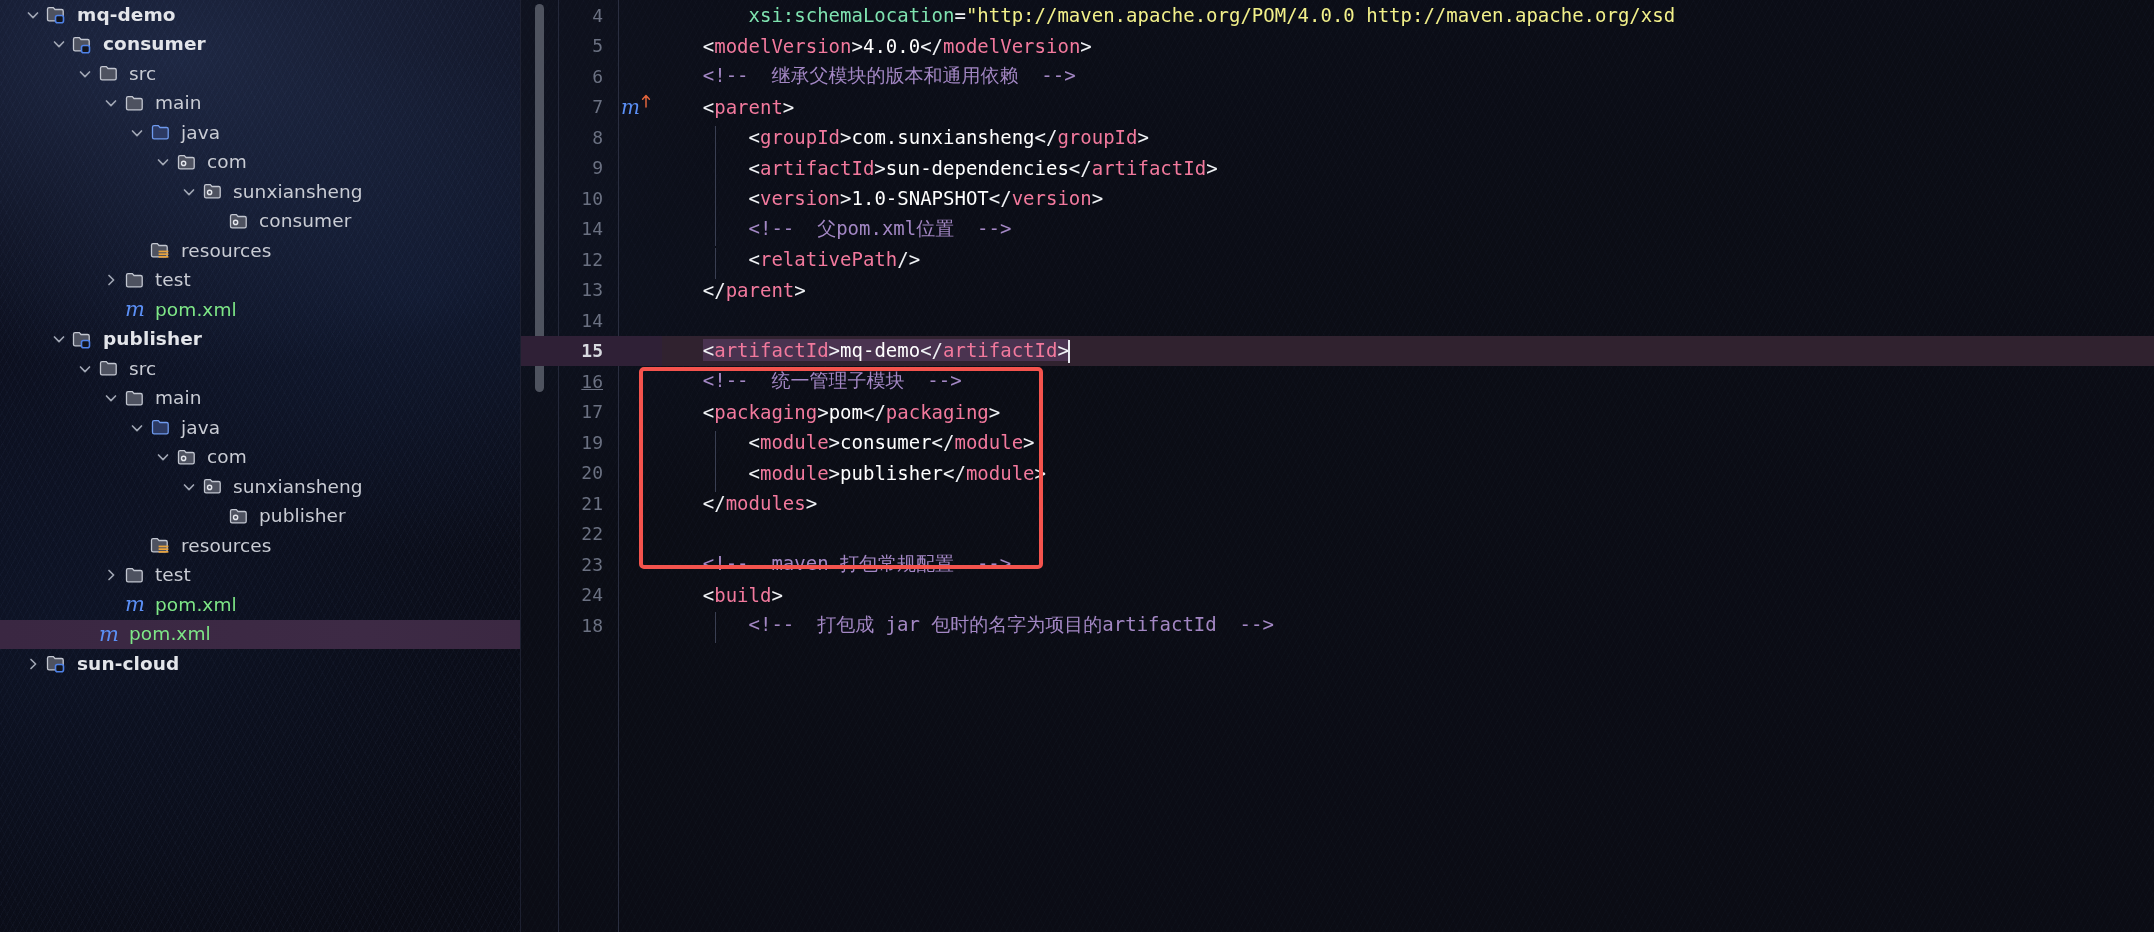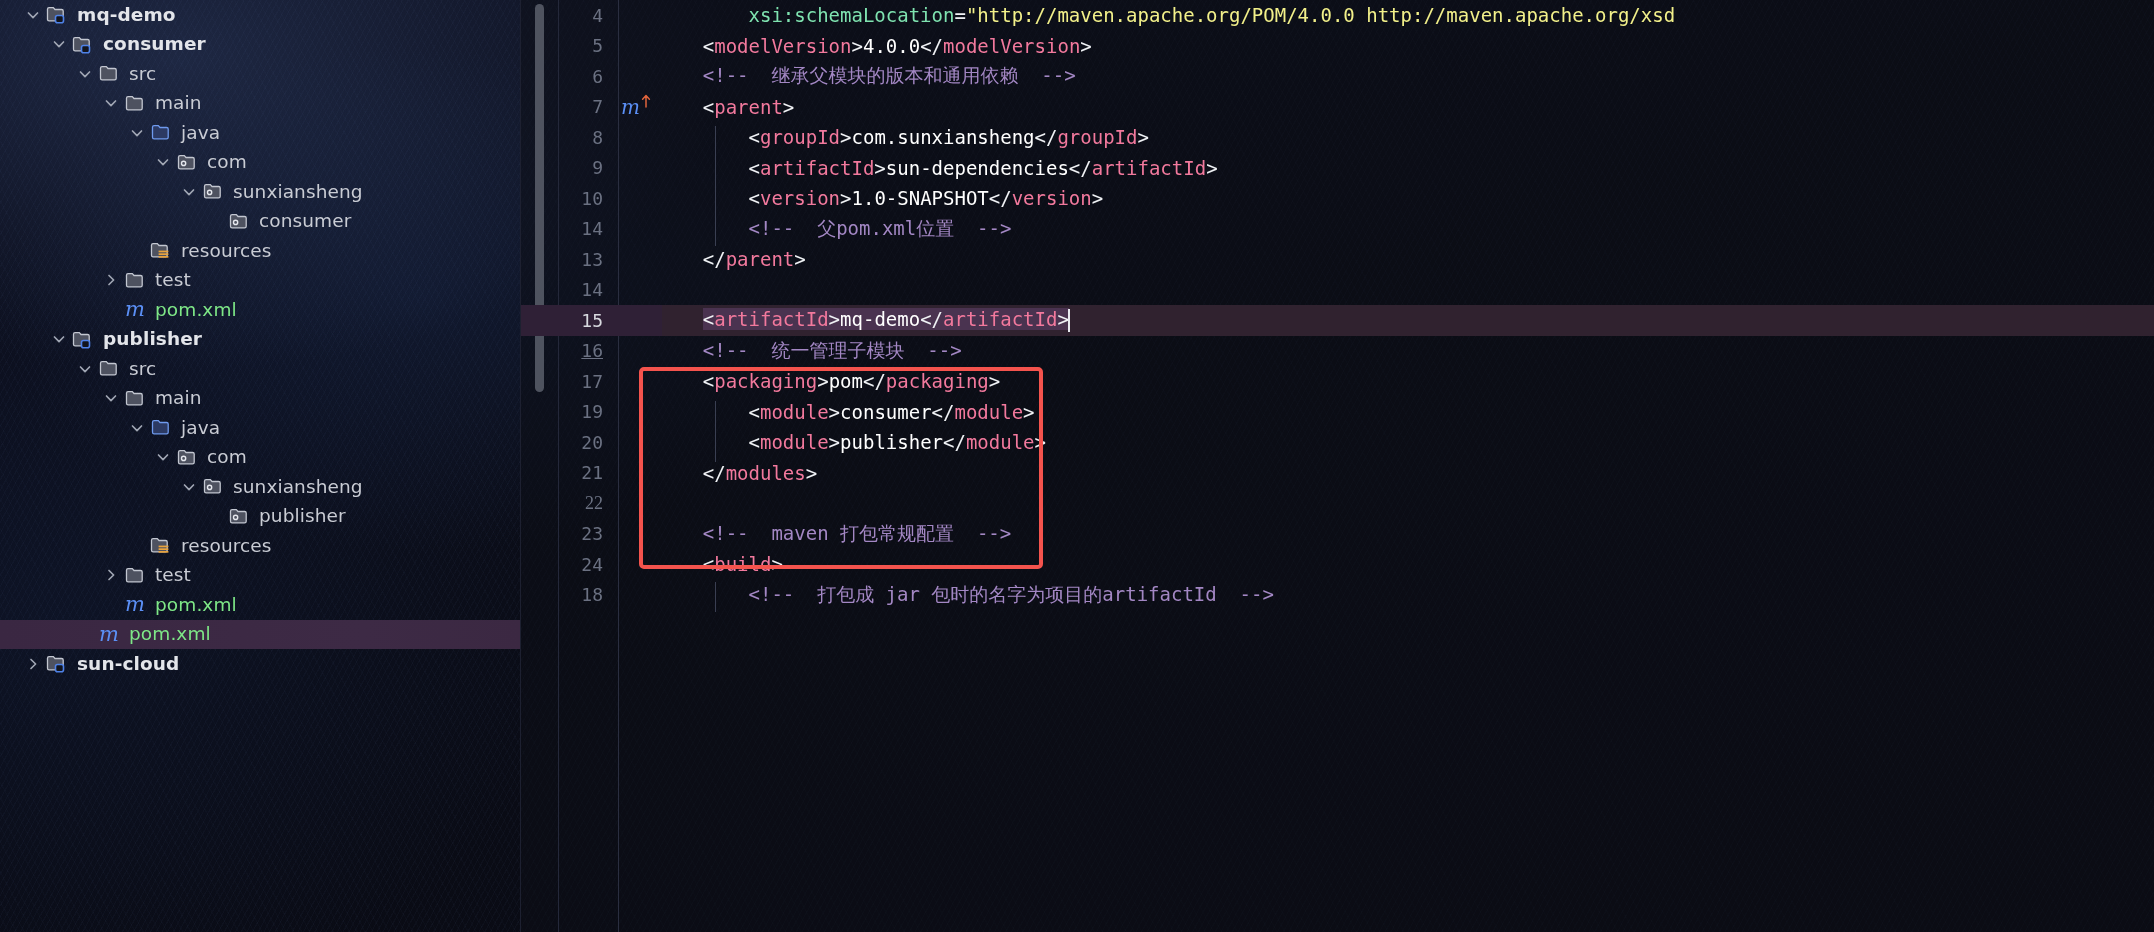--- a/index.html
+++ b/index.html
@@ -71,21 +71,21 @@
 
   .lines { position: absolute; left: 0; top: 0; right: 0; }
   .cline {
     position: relative;
     height: 30.5px;
     display: flex; align-items: center;
     white-space: pre;
     font-family: "DejaVu Sans Mono", monospace;
     font-size: 19px;
   }
-  .cline.cur .lnum { color: #d8dae0; font-weight: 400; }
+  .cline.cur .lnum { color: #d8dae0; font-weight: 700; }
   .lnum {
     width: 98px; min-width: 98px;
     text-align: right; padding-right: 16px;
     color: #6b7182; font-size: 18px;
     font-family: "DejaVu Sans Mono", monospace;
   }
   .modmark { width: 34px; min-width: 34px; position: relative; height: 30.5px; }
   .gutter-line { position: absolute; left: 97px; top: 0; width: 1px; height: 932px; background: #2a2e40; }
 
   .code { padding-left: 4px; position: relative; }
@@ -450,28 +450,29 @@
         <div class="cline"><div class="lnum" style="position: relative;">4</div><div class="modmark"></div><div class="code"><span class="t-text">        </span><span class="t-attr">xsi:schemaLocation</span><span class="t-punct">=</span><span class="t-str">"http://maven.apache.org/POM/4.0.0 http://maven.apache.org/xsd</span></div></div>
         <div class="cline"><div class="lnum" style="position: relative;">5</div><div class="modmark"></div><div class="code"><span class="t-text">    </span><span class="t-punct">&lt;</span><span class="t-tag">modelVersion</span><span class="t-punct">&gt;</span><span class="t-text">4.0.0</span><span class="t-punct">&lt;/</span><span class="t-tag">modelVersion</span><span class="t-punct">&gt;</span></div></div>
         <div class="cline"><div class="lnum" style="position: relative;">6</div><div class="modmark"></div><div class="code"><span class="t-text">    </span><span class="t-cmt">&lt;!--  继承父模块的版本和通用依赖  --&gt;</span></div></div>
         <div class="cline"><div class="lnum" style="position: relative;">7</div><div class="modmark"><span class="mglyph">m</span><svg width="12" height="16" class="marrow">
               <path d="M6 14 L6 3 M2.6 6.2 L6 2.6 L9.4 6.2" fill="none" stroke="#e0643c" stroke-width="1.5" stroke-linecap="round" stroke-linejoin="round"></path>
             </svg></div><div class="code"><span class="t-text">    </span><span class="t-punct">&lt;</span><span class="t-tag">parent</span><span class="t-punct">&gt;</span></div></div>
         <div class="cline"><div class="lnum" style="position: relative;">8</div><div class="modmark"></div><div class="code"><div class="iguide" style="left: 62px;"></div><span class="t-text">        </span><span class="t-punct">&lt;</span><span class="t-tag">groupId</span><span class="t-punct">&gt;</span><span class="t-text">com.sunxiansheng</span><span class="t-punct">&lt;/</span><span class="t-tag">groupId</span><span class="t-punct">&gt;</span></div></div>
         <div class="cline"><div class="lnum" style="position: relative;">9</div><div class="modmark"></div><div class="code"><div class="iguide" style="left: 62px;"></div><span class="t-text">        </span><span class="t-punct">&lt;</span><span class="t-tag">artifactId</span><span class="t-punct">&gt;</span><span class="t-text">sun-dependencies</span><span class="t-punct">&lt;/</span><span class="t-tag">artifactId</span><span class="t-punct">&gt;</span></div></div>
         <div class="cline"><div class="lnum" style="position: relative;">10</div><div class="modmark"></div><div class="code"><div class="iguide" style="left: 62px;"></div><span class="t-text">        </span><span class="t-punct">&lt;</span><span class="t-tag">version</span><span class="t-punct">&gt;</span><span class="t-text">1.0-SNAPSHOT</span><span class="t-punct">&lt;/</span><span class="t-tag">version</span><span class="t-punct">&gt;</span></div></div>
         <div class="cline"><div class="lnum" style="position: relative;">14</div><div class="modmark"></div><div class="code"><div class="iguide" style="left: 62px;"></div><span class="t-text">        </span><span class="t-cmt">&lt;!--  父pom.xml位置  --&gt;</span></div></div>
+        <div class="cline"><div class="lnum" style="position: relative;">12</div><div class="modmark"></div><div class="code"><div class="iguide" style="left: 62px;"></div><span class="t-text">        </span><span class="t-punct">&lt;</span><span class="t-tag">relativePath</span><span class="t-punct">/&gt;</span></div></div>
         <div class="cline"><div class="lnum" style="position: relative;">13</div><div class="modmark"></div><div class="code"><span class="t-text">    </span><span class="t-punct">&lt;/</span><span class="t-tag">parent</span><span class="t-punct">&gt;</span></div></div>
         <div class="cline"><div class="lnum" style="position: relative;">14</div><div class="modmark"></div><div class="code"></div></div>
         <div class="cline cur"><div class="curline-gutter"></div><div class="curline-code"></div><div class="lnum" style="position: relative;">15</div><div class="modmark"></div><div class="code"><span class="t-text">    </span><span class="t-punct t-sel">&lt;</span><span class="t-tag t-sel">artifactId</span><span class="t-punct t-sel">&gt;</span><span class="t-text t-sel">mq-demo</span><span class="t-punct t-sel">&lt;/</span><span class="t-tag t-sel">artifactId</span><span class="t-punct t-sel">&gt;</span><span class="caret"></span></div></div>
         <div class="cline"><div class="lnum" style="position: relative; text-decoration: underline;">16</div><div class="modmark"></div><div class="code"><span class="t-text">    </span><span class="t-cmt">&lt;!--  统一管理子模块  --&gt;</span></div></div>
         <div class="cline"><div class="lnum" style="position: relative;">17</div><div class="modmark"></div><div class="code"><span class="t-text">    </span><span class="t-punct">&lt;</span><span class="t-tag">packaging</span><span class="t-punct">&gt;</span><span class="t-text">pom</span><span class="t-punct">&lt;/</span><span class="t-tag">packaging</span><span class="t-punct">&gt;</span></div></div>
         <div class="cline"><div class="lnum" style="position: relative;">19</div><div class="modmark"></div><div class="code"><div class="iguide" style="left: 62px;"></div><span class="t-text">        </span><span class="t-punct">&lt;</span><span class="t-tag">module</span><span class="t-punct">&gt;</span><span class="t-text">consumer</span><span class="t-punct">&lt;/</span><span class="t-tag">module</span><span class="t-punct">&gt;</span></div></div>
         <div class="cline"><div class="lnum" style="position: relative;">20</div><div class="modmark"></div><div class="code"><div class="iguide" style="left: 62px;"></div><span class="t-text">        </span><span class="t-punct">&lt;</span><span class="t-tag">module</span><span class="t-punct">&gt;</span><span class="t-text">publisher</span><span class="t-punct">&lt;/</span><span class="t-tag">module</span><span class="t-punct">&gt;</span></div></div>
         <div class="cline"><div class="lnum" style="position: relative;">21</div><div class="modmark"></div><div class="code"><span class="t-text">    </span><span class="t-punct">&lt;/</span><span class="t-tag">modules</span><span class="t-punct">&gt;</span></div></div>
-        <div class="cline"><div class="lnum" style="position: relative; font-family: Liberation Serif, serif;">22</div><div class="modmark"></div><div class="code"></div></div>
+        <div class="cline"><div class="lnum" style="position: relative;">22</div><div class="modmark"></div><div class="code"></div></div>
         <div class="cline"><div class="lnum" style="position: relative;">23</div><div class="modmark"></div><div class="code"><span class="t-text">    </span><span class="t-cmt">&lt;!--  maven 打包常规配置  --&gt;</span></div></div>
         <div class="cline"><div class="lnum" style="position: relative;">24</div><div class="modmark"></div><div class="code"><span class="t-text">    </span><span class="t-punct">&lt;</span><span class="t-tag">build</span><span class="t-punct">&gt;</span></div></div>
         <div class="cline"><div class="lnum" style="position: relative;">18</div><div class="modmark"></div><div class="code"><div class="iguide" style="left: 62px;"></div><span class="t-text">        </span><span class="t-cmt">&lt;!--  打包成 jar 包时的名字为项目的artifactId  --&gt;</span></div></div>
       </div>
     <div class="redbox" id="redbox" style="left: 118px; top: 367px; width: 404px; height: 202px; border-color: rgb(244, 83, 77);"></div>
   </div>
 </div>
 
 </body></html>

